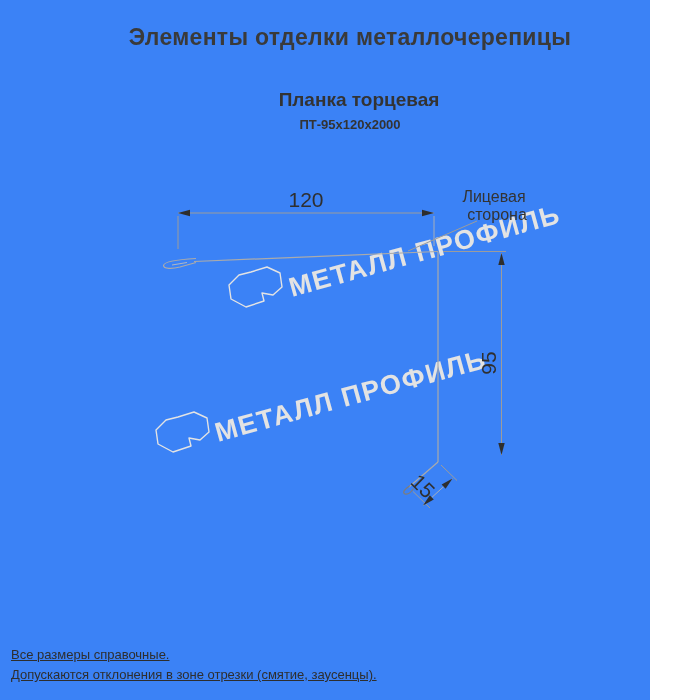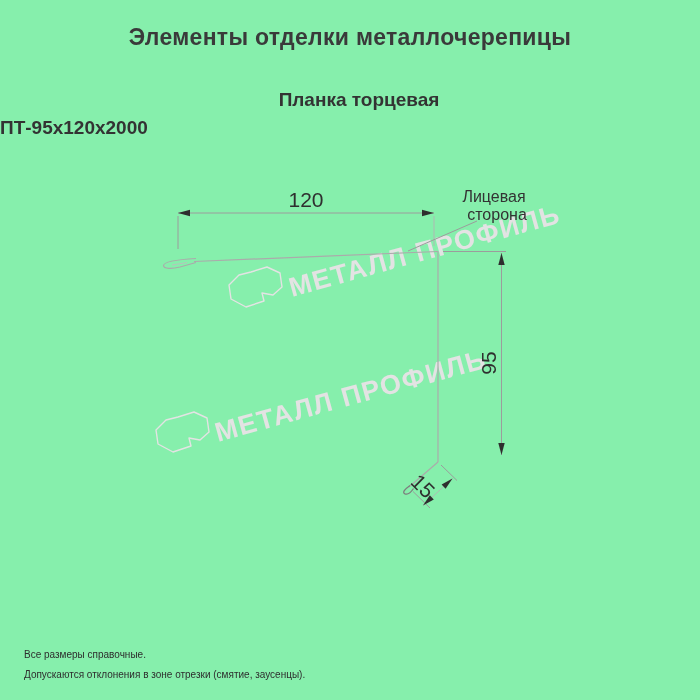--- a/index.html
+++ b/index.html
@@ -1,45 +1,45 @@
 <!DOCTYPE html>
 <html><head>
 <meta charset="utf-8">
 <style>
   html,body{margin:0;padding:0;background:#fff;}
   #stage{
-    position:relative;width:700px;height:700px;background:#86efac;overflow:hidden;
+    position:relative;width:650px;height:700px;background:#3b82f6;overflow:hidden;
     font-family:"Liberation Sans", sans-serif;
   }
   .title{
     position:absolute;top:24px;left:0;width:700px;text-align:center;
     font-size:23px;font-weight:bold;color:#3a3a3a;letter-spacing:.3px;
   }
   .subtitle1{
     position:absolute;top:89px;left:0;width:700px;text-align:center;
     font-size:19px;font-weight:bold;color:#333333;padding-left:9px;
   }
   .subtitle2{
-    position:absolute;top:117px;left:0;width:700px;text-align:left;
-    font-size:19px;font-weight:bold;color:#333333;
+    position:absolute;top:117px;left:0;width:700px;text-align:center;
+    font-size:13px;font-weight:bold;color:#333333;
   }
   svg#drawing{position:absolute;left:0;top:0;}
   .profile{stroke:#ababab;stroke-width:1.2;fill:none;}
   .profile-dash{stroke:#bdbdbd;stroke-width:.9;fill:none;}
   .hem-dark{stroke:#7d7d7d;stroke-width:1.3;fill:none;}
   .dim{stroke:#9c9c9c;stroke-width:1;fill:none;}
   .dim-light{stroke:#b3b3b3;stroke-width:.9;fill:none;}
   .arrow{fill:#2e2e2e;stroke:none;}
   .dim-text{font-family:"Liberation Sans",sans-serif;font-size:21px;fill:#2f2f2f;}
   .face-text{font-family:"Liberation Sans",sans-serif;font-size:16px;fill:#333333;}
   .wm-logo{stroke:#e3e3e3;stroke-width:1.4;fill:none;stroke-linejoin:round;}
   .wm-text{font-family:"Liberation Sans",sans-serif;font-size:27px;font-weight:bold;
            letter-spacing:1.5px;fill:#e3e3e3;}
   .footer{
-    position:absolute;left:24px;color:#2e2e2e;font-size:10px;line-height:20px;
+    position:absolute;left:11px;color:#2e2e2e;font-size:13px;line-height:20px;text-decoration:underline;
   }
   .footer.n1{top:645px;}
   .footer.n2{top:665px;}
 </style>
 </head>
 <body>
 
 <div id="stage">
 
   <div class="title">Элементы отделки металлочерепицы</div>

